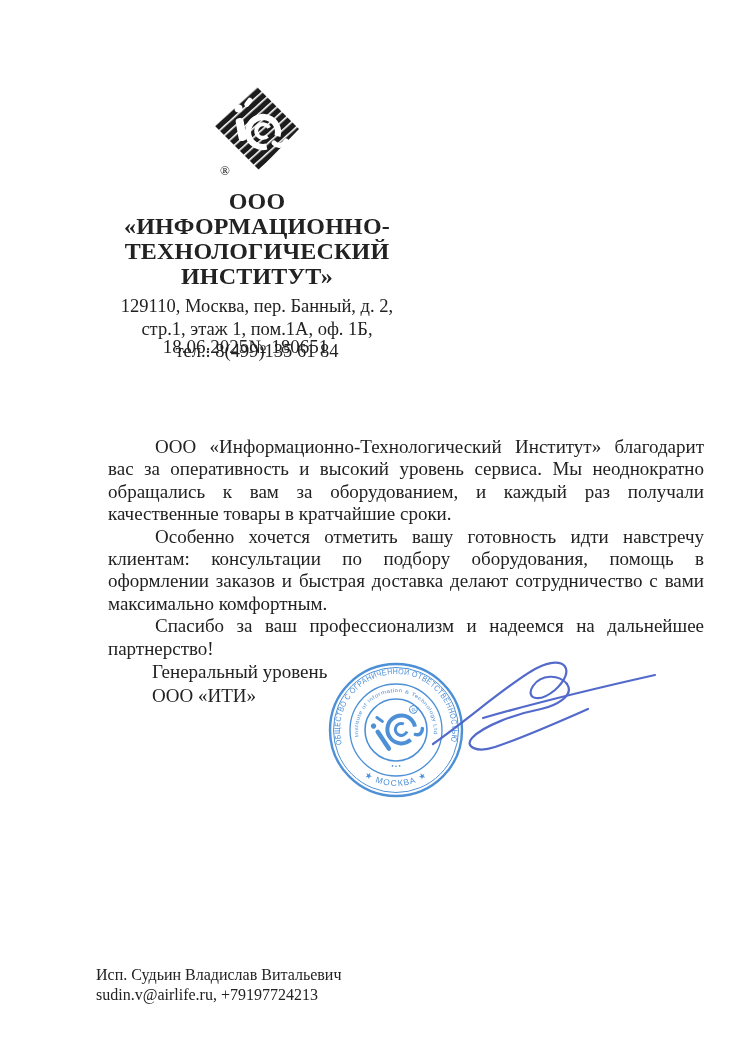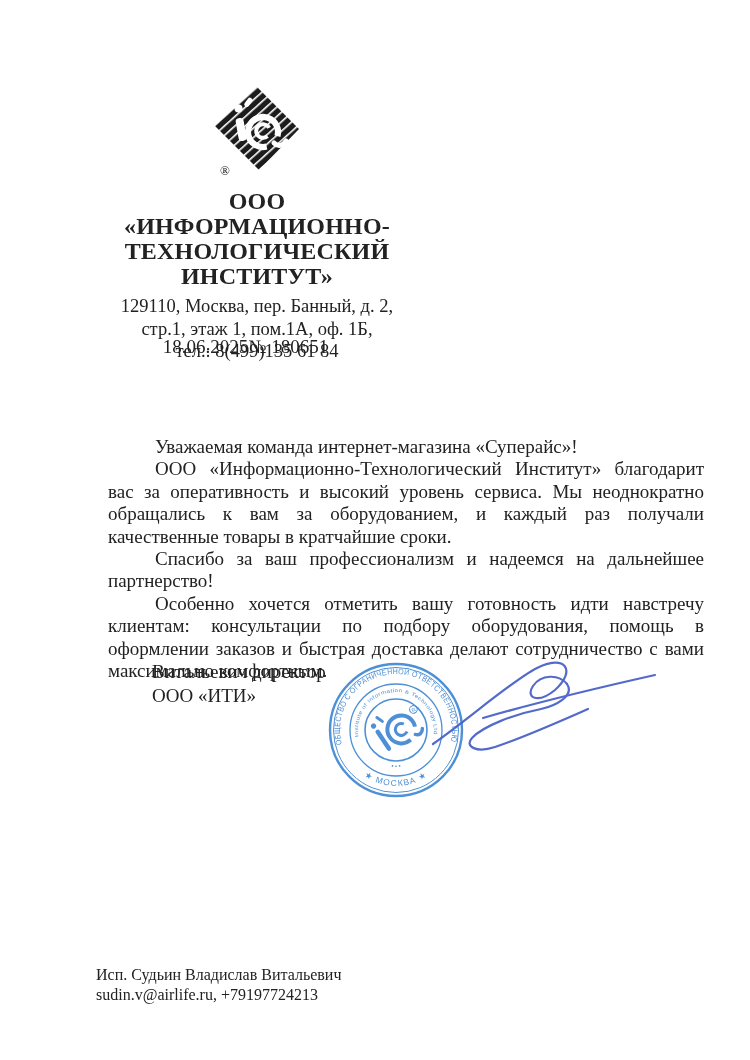--- a/index.html
+++ b/index.html
@@ -59,28 +59,27 @@
 стр.1, этаж 1, пом.1А, оф. 1Б,
 тел.: 8(499)135 61 84</div>
   </div>
 
   <div class="date-row">
     <span class="date">18.06.2025</span>
     <span class="num">№ 180651</span>
   </div>
 
   <div class="body-text">
-    <p>Уважаемая команда интернет-магазина «Суперайс»!</p>
     <p>ООО «Информационно-Технологический Институт» благодарит вас за оперативность и высокий уровень сервиса. Мы неоднократно обращались к вам за оборудованием, и каждый раз получали качественные товары в кратчайшие сроки.</p>
+    <p>Особенно хочется отметить вашу готовность идти навстречу клиентам: консультации по подбору оборудования, помощь в оформлении заказов и быстрая доставка делают сотрудничество с вами максимально комфортным.</p>
     <p>Спасибо за ваш профессионализм и надеемся на дальнейшее партнерство!</p>
-    <p>Особенно хочется отметить вашу готовность идти навстречу клиентам: консультации по подбору оборудования, помощь в оформлении заказов и быстрая доставка делают сотрудничество с вами максимально комфортным.</p>
   </div>
 
   <div class="sign-row">
-    <div class="sign-title pre">Витальевич директор
+    <div class="sign-title pre">Генеральный уровень
 ООО «ИТИ»</div>
   </div>
 
   <svg class="stamp" width="140" height="140" viewBox="-70 -70 140 140">
     <g fill="none" stroke="#3f87d3">
       <circle r="66" stroke-width="2.4"></circle>
       <circle r="62.5" stroke-width="1"></circle>
       <circle r="46" stroke-width="1.3"></circle>
       <circle r="31" stroke-width="1.6"></circle>
     </g>

